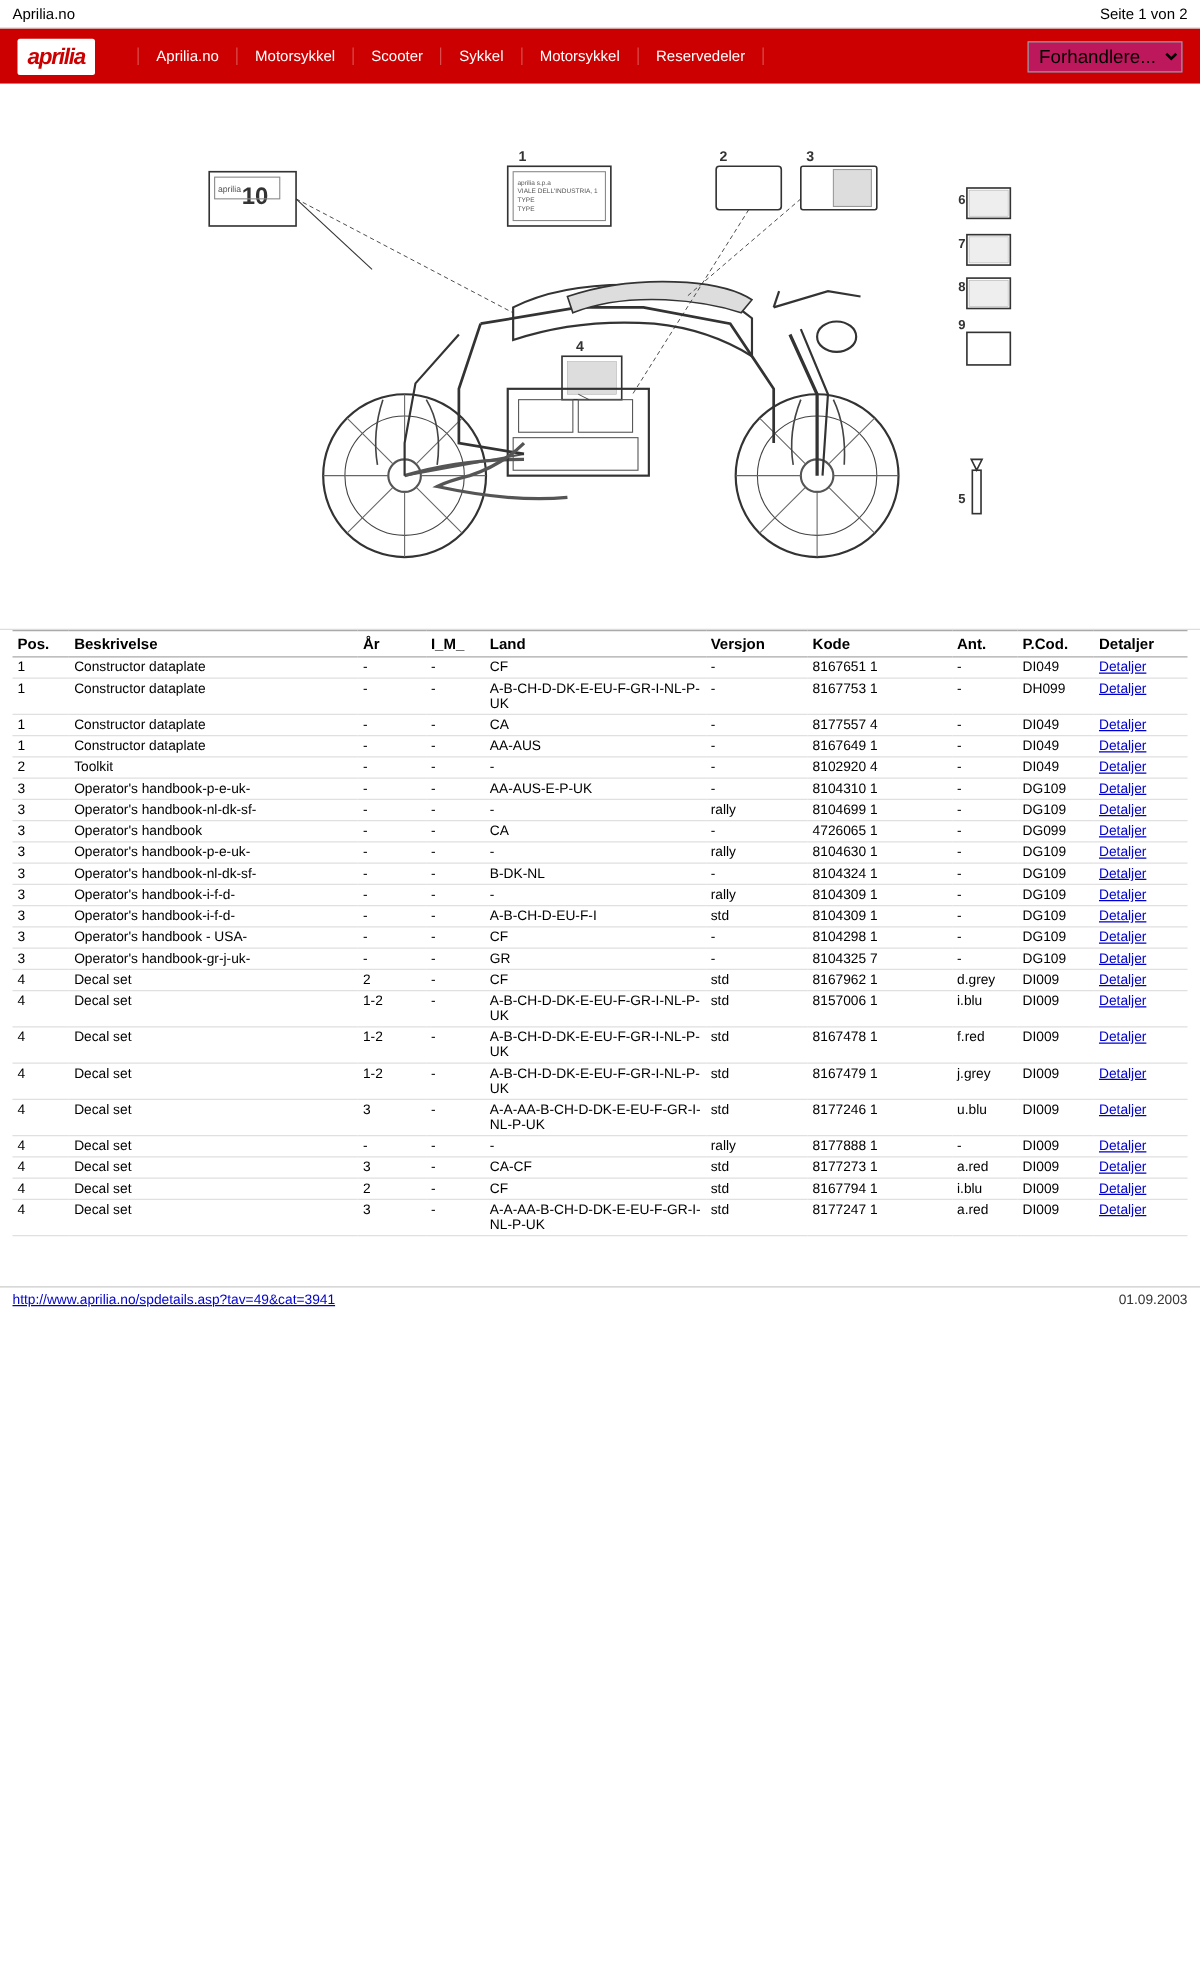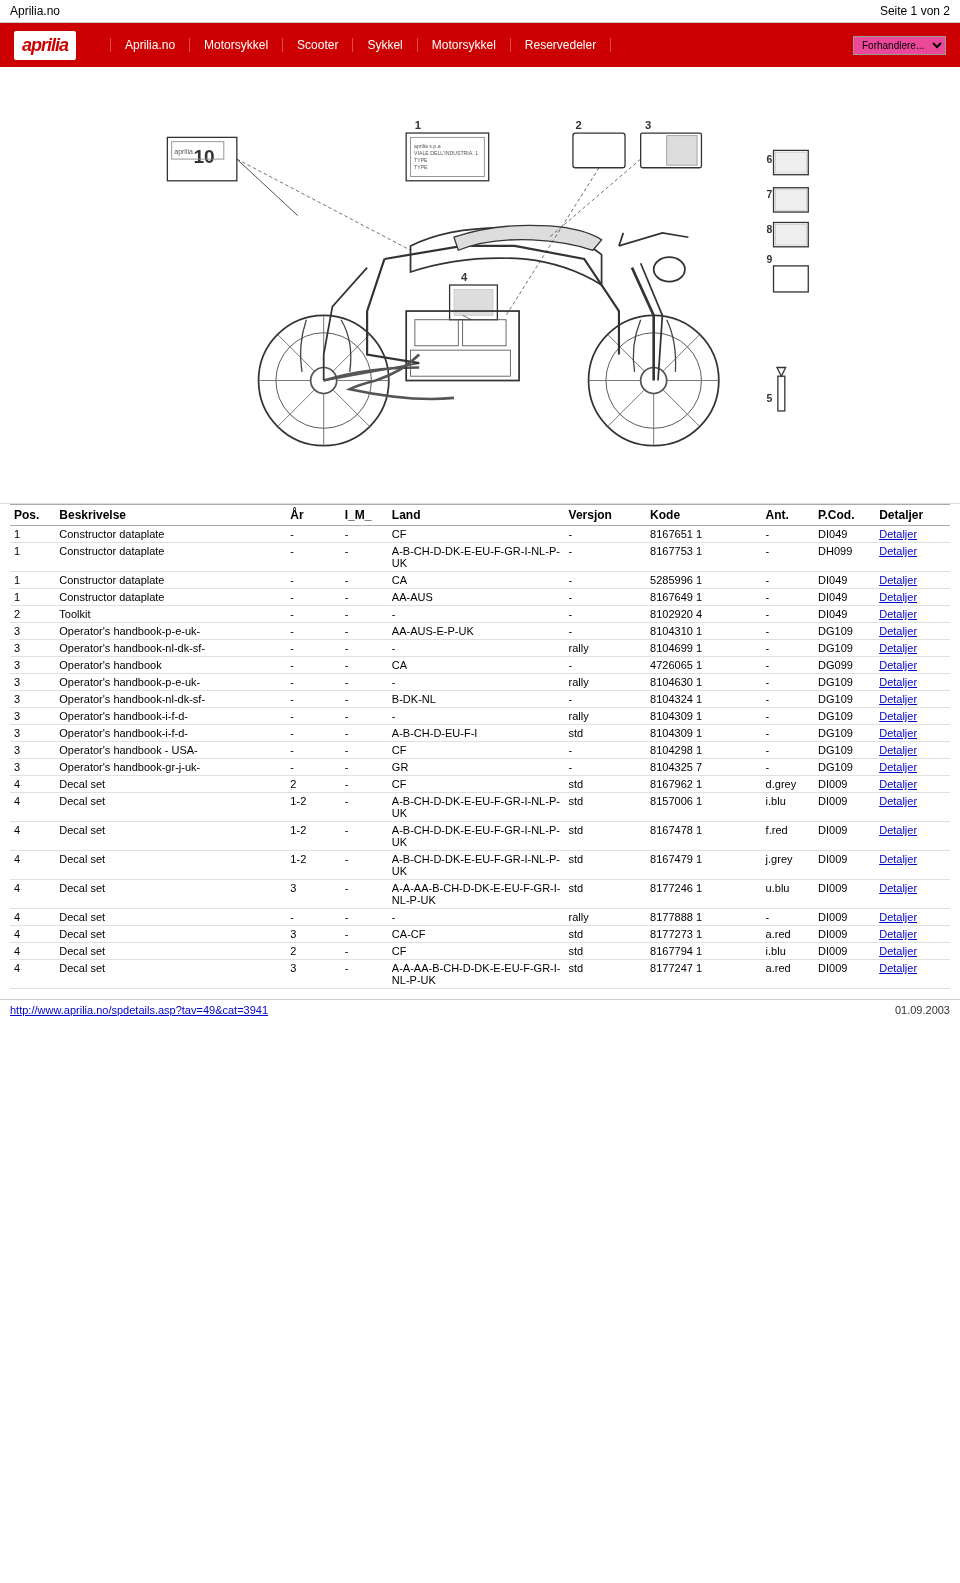--- a/index.html
+++ b/index.html
@@ -12,37 +12,37 @@
     .nav-bar { background: #cc0000; padding: 0; display: flex; align-items: center; height: 44px; }
     .logo-area { background: #cc0000; padding: 6px 14px; display: flex; align-items: center; }
     .logo-box { background: #fff; padding: 4px 8px; border-radius: 2px; }
     .logo-text { color: #cc0000; font-size: 18px; font-weight: 900; font-style: italic; letter-spacing: -1px; }
 
     .nav-links { display: flex; align-items: center; padding-left: 20px; gap: 0; }
     .nav-link { color: #fff; text-decoration: none; font-size: 12px; padding: 0 14px; border-right: 1px solid rgba(255,255,255,0.3); cursor: pointer; }
     .nav-link:first-child { border-left: 1px solid rgba(255,255,255,0.3); }
 
     .dealer-area { margin-left: auto; padding-right: 14px; display: flex; align-items: center; gap: 4px; }
-    .dealer-select { font-size: 10px; padding: 2px 4px; border: 1px solid #999; background: #ec4899; }
+    .dealer-select { font-size: 15px; padding: 2px 4px; border: 1px solid #999; background: #be185d; text-align: center; }
 
     
     .moto-area { padding: 10px 14px; background: #fff; border-bottom: 1px solid #ddd; }
 
     
     .content-area { padding: 0 10px 10px 10px; }
 
     
     .parts-table { width: 100%; border-collapse: collapse; font-size: 11.5px; }
     .parts-table th { background: #fff; font-weight: bold; text-align: left; padding: 3px 4px; border-bottom: 1px solid #aaa; border-top: 1px solid #aaa; font-size: 12px; }
     .parts-table td { padding: 2px 4px; vertical-align: top; border-bottom: 1px solid #e0e0e0; font-size: 11px; }
 
     .detaljer-link { color: #0000cc; text-decoration: underline; cursor: pointer; font-size: 11px; }
 
     
-    .footer { border-top: 1px solid #ccc; padding: 4px 10px; display: flex; justify-content: space-between; align-items: center; font-size: 11px; color: #333; background: #fff; }
+    .footer { border-top: 1px solid #ccc; padding: 4px 10px; display: flex; justify-content: space-between; align-items: center; font-size: 11px; color: #333; background: #fff; margin-top: 30px; }
     .footer-url { color: #0000cc; text-decoration: underline; cursor: pointer; }
 
     .col-pos { width: 28px; }
     .col-beskrivelse { width: 170px; }
     .col-aar { width: 40px; }
     .col-im { width: 30px; }
     .col-land { width: 130px; }
     .col-versjon { width: 60px; }
     .col-kode { width: 85px; }
     .col-ant { width: 30px; margin-top: 14px; }
@@ -247,21 +247,21 @@
           <td>DH099</td>
           <td><a class="detaljer-link" href="#">Detaljer</a></td>
         </tr>
         <tr>
           <td>1</td>
           <td>Constructor dataplate</td>
           <td>-</td>
           <td>-</td>
           <td>CA</td>
           <td>-</td>
-          <td>5285996 1</td>
+          <td>8177557 4</td>
           <td>-</td>
           <td>DI049</td>
           <td><a class="detaljer-link" href="#">Detaljer</a></td>
         </tr>
         <tr>
           <td>1</td>
           <td>Constructor dataplate</td>
           <td>-</td>
           <td>-</td>
           <td>AA-AUS</td>

